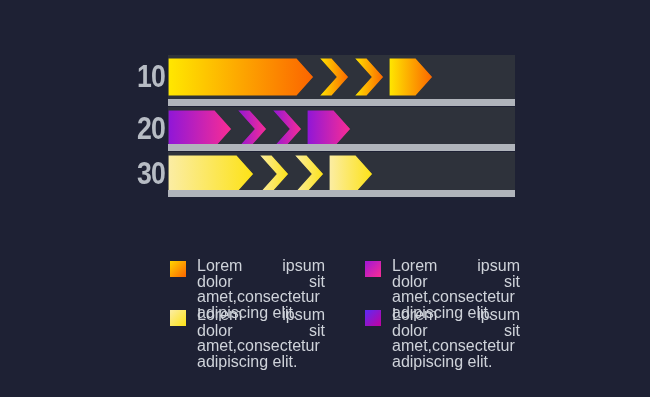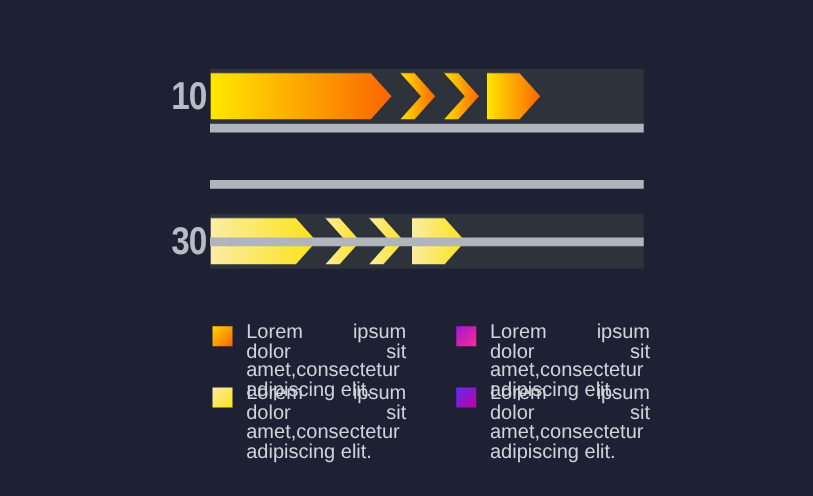--- a/index.html
+++ b/index.html
@@ -119,22 +119,40 @@
       </linearGradient>
     </defs>
     <path d="M 0 0 L 129 0 L 146 19 L 129 38 L 0 38 Z" fill="url(#grad-bar-0)" stroke="#2e323b" stroke-width="1.2"></path>
           <path d="M 151 0 L 164 0 L 181 19 L 164 38 L 151 38 L 168 19 Z" fill="url(#grad-bar-0)" stroke="#2e323b" stroke-width="1.2"></path>
           <path d="M 186 0 L 199 0 L 216 19 L 199 38 L 186 38 L 203 19 Z" fill="url(#grad-bar-0)" stroke="#2e323b" stroke-width="1.2"></path>
           <path d="M 221 0 L 248 0 L 265 19 L 248 38 L 221 38 Z" fill="url(#grad-bar-0)" stroke="#2e323b" stroke-width="1.2"></path>
   </svg>
       </div>
   </div>
 
+  <div class="row" id="row-1" style="top: 107px;">
+    <div class="row-num" style="color: rgb(183, 188, 196);">20</div>
+    <div class="track" style="background: rgb(46, 50, 59);"></div>
+    <div class="bar-wrap" id="barwrap-1" style="width: 185px;">
+  <svg class="bar-svg" width="185" height="38" viewBox="0 0 185 38" xmlns="http://www.w3.org/2000/svg">
+    <defs>
+      <linearGradient id="grad-bar-1" x1="0" y1="0" x2="1" y2="0">
+        <stop offset="0%" stop-color="#8f16d8"></stop>
+        <stop offset="100%" stop-color="#fb2d93"></stop>
+      </linearGradient>
+    </defs>
+    <path d="M 0 0 L 47 0 L 64 19 L 47 38 L 0 38 Z" fill="url(#grad-bar-1)" stroke="#2e323b" stroke-width="1.2"></path>
+          <path d="M 69 0 L 82 0 L 99 19 L 82 38 L 69 38 L 86 19 Z" fill="url(#grad-bar-1)" stroke="#2e323b" stroke-width="1.2"></path>
+          <path d="M 104 0 L 117 0 L 134 19 L 117 38 L 104 38 L 121 19 Z" fill="url(#grad-bar-1)" stroke="#2e323b" stroke-width="1.2"></path>
+          <path d="M 139 0 L 166 0 L 183 19 L 166 38 L 139 38 Z" fill="url(#grad-bar-1)" stroke="#2e323b" stroke-width="1.2"></path>
+  </svg>
+      </div>
+  </div>
 
-  <div class="row" id="row-2" style="top: 152px; margin-top: 19px;">
+  <div class="row" id="row-2" style="top: 152px;">
     <div class="row-num" style="color: rgb(183, 188, 196);">30</div>
     <div class="track" style="background: rgb(46, 50, 59);"></div>
     <div class="bar-wrap" id="barwrap-2" style="width: 207px;">
   <svg class="bar-svg" width="207" height="38" viewBox="0 0 207 38" xmlns="http://www.w3.org/2000/svg">
     <defs>
       <linearGradient id="grad-bar-2" x1="0" y1="0" x2="1" y2="0">
         <stop offset="0%" stop-color="#fbeda5"></stop>
         <stop offset="100%" stop-color="#fde215"></stop>
       </linearGradient>
     </defs>

